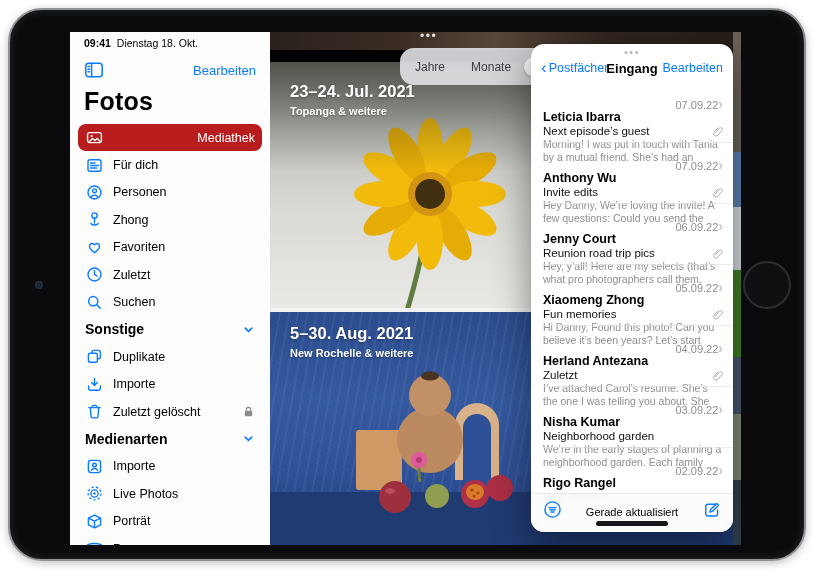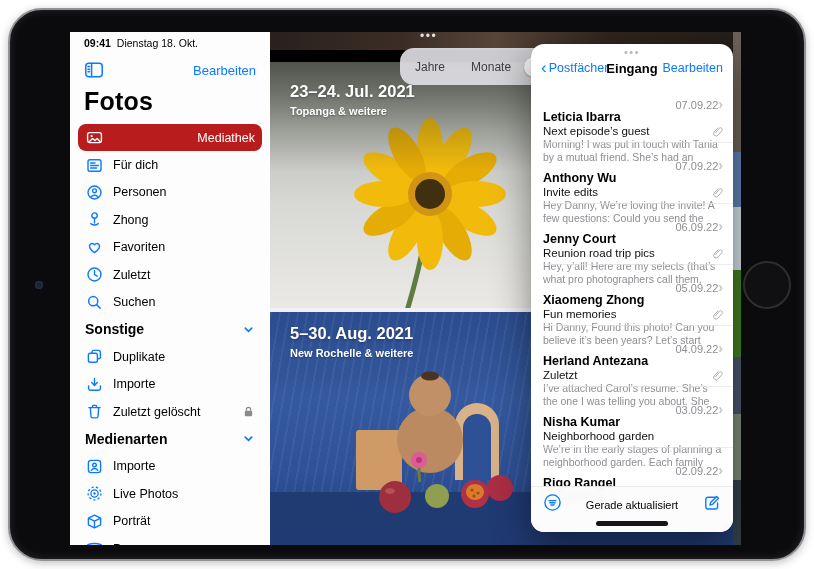--- a/index.html
+++ b/index.html
@@ -73,21 +73,21 @@
   .mrow{position:relative;height:61px;padding:4px 10px 0 12px;}
   .mrow:after{content:"";position:absolute;left:12px;right:0;bottom:0;border-bottom:1px solid #e4e4e8;transform:scaleY(.7);}
   .m1{display:flex;justify-content:space-between;align-items:center;}
   .m-sender{font-size:12.5px;font-weight:700;color:#000;white-space:nowrap;margin-top:24px;}
   .m-right{display:flex;align-items:center;gap:0;color:#8e8e93;font-size:11px;white-space:nowrap;}
   .m-chev{color:#c7c7cc;font-size:14px;font-weight:700;line-height:10px;margin-top:-2px;}
   .m2{display:flex;justify-content:space-between;align-items:center;margin-top:1px;}
   .m-subject{font-size:11.5px;color:#111;white-space:nowrap;overflow:hidden;}
   .m-clip{color:#aeaeb2;flex:0 0 auto;}
   .m-preview{font-size:10.5px;line-height:13px;color:#8e8e93;height:26px;overflow:hidden;margin-top:1px;}
-  .mail-toolbar{position:absolute;left:0;right:0;bottom:0;height:46px;background:rgba(252,252,253,.92);
+  .mail-toolbar{position:absolute;left:0;right:0;bottom:0;height:39px;background:rgba(252,252,253,.92);
     backdrop-filter:blur(4px);border-top:1px solid rgba(0,0,0,.07);}
   .mt-row{display:flex;align-items:center;justify-content:space-between;padding:6px 12px 0;}
   .mt-status{font-size:11px;color:#000;position:absolute;left:50%;top:12px;transform:translateX(-50%);}
   .grabber{position:absolute;left:50%;bottom:6px;transform:translateX(-50%);width:72px;height:5px;border-radius:3px;background:#15151a;}
 </style>
 </head>
 <body>
 
 <div class="device">
   <div class="camera"></div>

